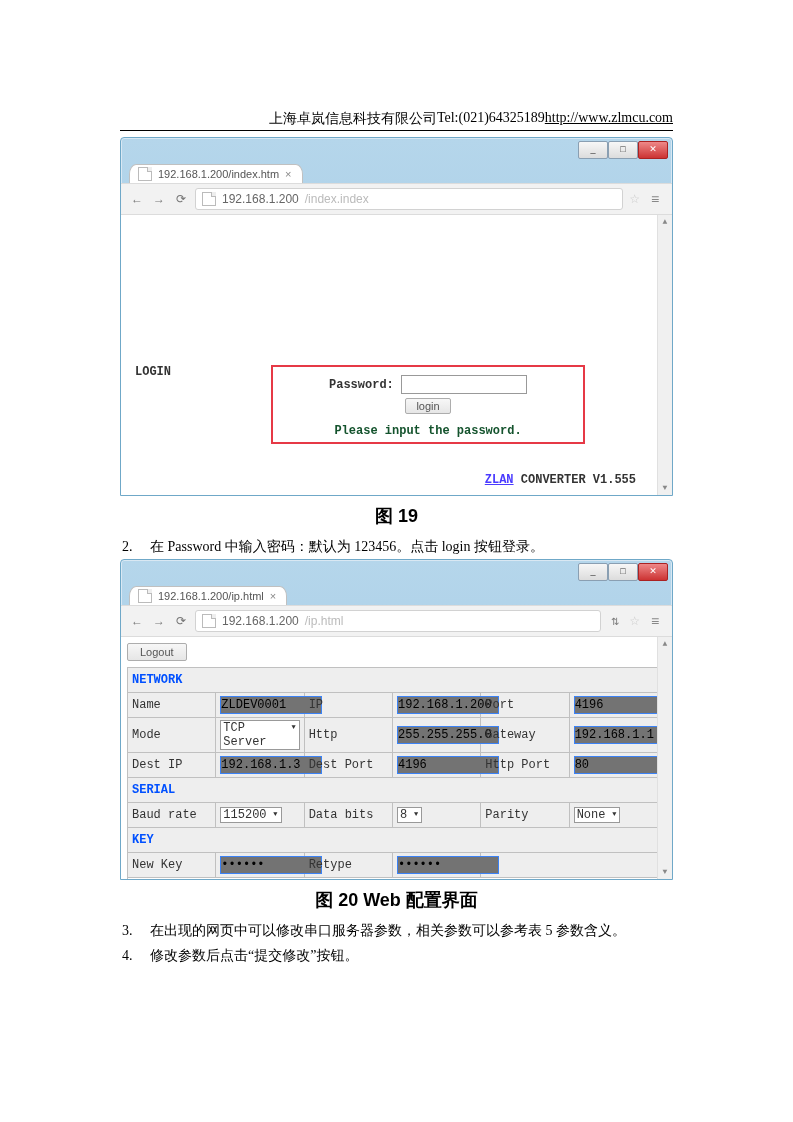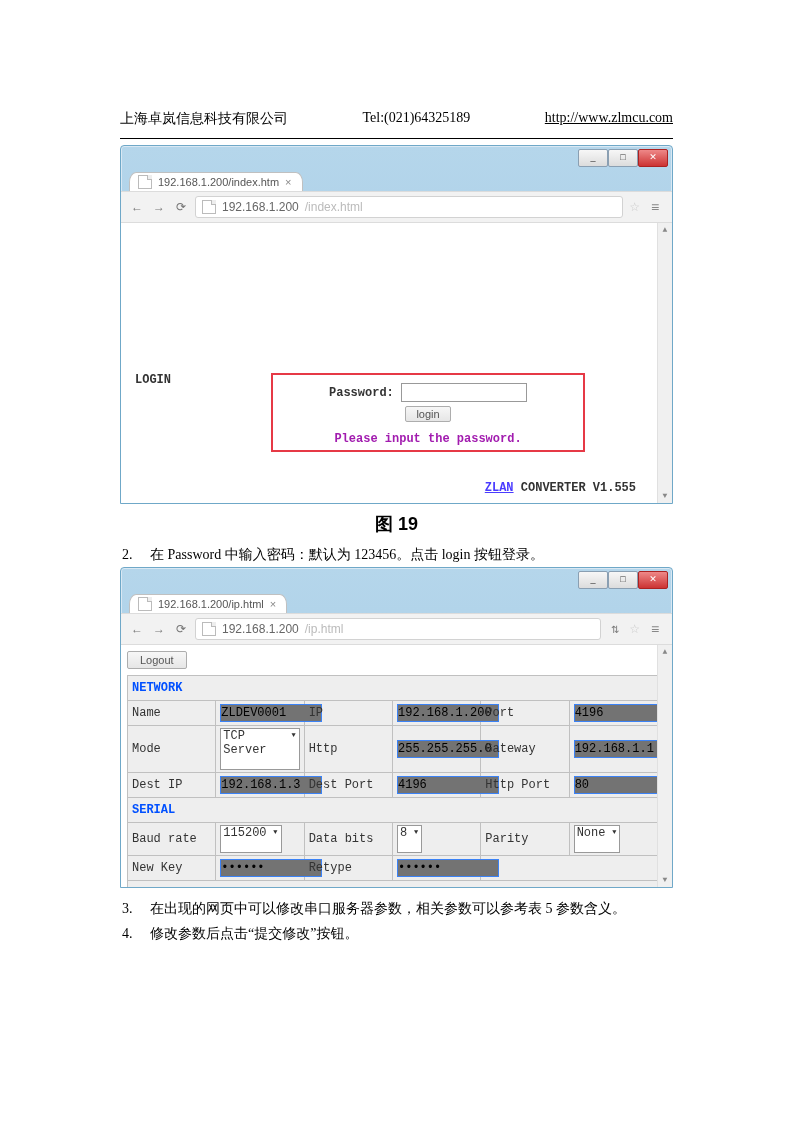--- a/index.html
+++ b/index.html
@@ -1,17 +1,17 @@
 <!DOCTYPE html>
 <html><head>
 <meta charset="utf-8">
 <style>
   body { margin:0; background:#fff; font-family:"SimSun","Songti SC",serif; font-size:14px; color:#000; }
   .page { width:793px; height:1122px; position:relative; margin:0 auto; box-sizing:border-box; padding:110px 120px 0 120px; }
-  .header-line { display:flex; justify-content:space-between; border-bottom:1px solid #000; font-size:14px; padding-bottom:10px; margin-bottom:6px; }
+  .header-line { display:flex; justify-content:flex-end; border-bottom:1px solid #000; font-size:14px; padding-bottom:2px; margin-bottom:6px; }
   .header-line a { color:#000; text-decoration:underline; }
 
   
   .browser { border:1px solid #6fa8c8; border-radius:4px 4px 0 0; background:linear-gradient(#b5d6eb,#9fc7e3); box-shadow:0 0 0 1px #d9e8f3 inset; font-family:Arial,Helvetica,sans-serif; font-size:12px; color:#333; margin-bottom:8px; overflow:hidden; }
   .win-buttons { display:flex; justify-content:flex-end; gap:0; padding:3px 4px 0 4px; }
   .win-btn { width:28px; height:16px; background:linear-gradient(#f7f7f7,#dcdcdc); border:1px solid #8a9fb2; border-radius:2px; font-size:9px; text-align:center; line-height:14px; }
   .win-btn.red { background:linear-gradient(#e88,#c33); color:#fff; border-color:#a22; }
   .tab-row { display:flex; align-items:flex-end; padding:2px 8px 0 8px; height:22px; }
   .tab { background:#fff; border:1px solid #c0c0c0; border-bottom:none; padding:2px 10px 2px 8px; border-radius:7px 7px 0 0 / 10px 10px 0 0; display:flex; align-items:center; gap:6px; font-size:11px; color:#555; box-shadow:0 -1px 0 #fff inset; position:relative; }
   .tab-close { color:#888; font-size:11px; }
@@ -26,34 +26,34 @@
   .scroll-arrow { position:absolute; left:0; right:0; height:14px; text-align:center; font-size:8px; color:#888; line-height:14px; }
   .scroll-arrow.top { top:0; }
   .scroll-arrow.bot { bottom:0; }
 
   
   .login-body { height:280px; font-family:"Courier New",monospace; font-weight:bold; font-size:12px; padding-right:14px; position:relative; }
   .login-label { position:absolute; left:14px; top:150px; }
   .login-box { position:absolute; left:150px; top:150px; width:310px; border:2px solid #e63946; padding:8px 0 4px 0; text-align:center; }
   .login-box input.pwd { border:1px solid #999; width:120px; height:15px; vertical-align:middle; }
   .login-btn { font-family:Arial; font-weight:normal; font-size:11px; padding:1px 10px; margin-top:4px; background:linear-gradient(#f7f7f7,#e6e6e6); border:1px solid #adadad; border-radius:2px; display:inline-block; color:#555; }
-  .login-msg { color:#a21caf; margin-top:10px; font-weight:bold; }
+  .login-msg { color:#14532d; margin-top:10px; font-weight:bold; }
   .login-foot { position:absolute; right:36px; bottom:8px; font-family:"Courier New",monospace; font-size:12px; }
   .login-foot a { color:#4a3bff; text-decoration:underline; }
 
   
   .cfg-body { height:230px; padding:6px 14px 6px 6px; font-family:"SimSun","Courier New",monospace; font-size:12px; position:relative; }
   .logout-btn { display:inline-block; padding:2px 12px; background:linear-gradient(#f7f7f7,#e6e6e6); border:1px solid #adadad; border-radius:2px; font-family:Arial; font-size:11px; color:#555; }
   .cfg-table { width:100%; border-collapse:collapse; margin-top:6px; table-layout:fixed; }
   .cfg-table td { border:1px solid #c0c0c0; padding:2px 4px; height:20px; background:#eeeeee; }
   .cfg-table td.section { color:#0050ff; font-weight:bold; background:#eeeeee; }
   .cfg-table td.lbl { width:58px; }
   .cfg-table td.valcell { width:110px; }
   .cfg-table input[type=text],.cfg-table input[type=password] { width:100px; border:1px solid #3b82f6; background:#737373; font-family:inherit; font-size:12px; padding:1px 0; }
-  .cfg-select { border:1px solid #999; background:#fff; font-family:inherit; font-size:12px; padding:0 14px 12px 2px; display:inline-block; position:relative; }
+  .cfg-select { border:1px solid #999; background:#fff; font-family:inherit; font-size:12px; padding:0 14px 0 2px; display:inline-block; position:relative; }
   .cfg-select::after { content:"▼"; font-size:7px; color:#333; position:absolute; right:3px; top:2px; }
   .submit-row { text-align:center; padding:4px 0; }
 
   .caption { text-align:center; font-family:"SimHei","Heiti SC","Microsoft YaHei",sans-serif; font-size:18px; font-weight:bold; margin:2px 0 6px 0; }
   .body-text { font-size:14px; line-height:1.8; }
   .list { padding:0; margin:0; }
   .li { display:flex; }
   .li .num { width:28px; flex-shrink:0; text-align:left; padding-left:2px; }
   .li .txt { flex:1; }
   .page-icon { width:12px; height:12px; display:inline-block; background:#fff; border:1px solid #bbb; position:relative; vertical-align:-2px; }
@@ -83,21 +83,21 @@
         <span class="tab-close">×</span>
       </div>
     </div>
     <div class="addr-bar">
       <span class="nav-ico">←</span>
       <span class="nav-ico">→</span>
       <span class="nav-ico">⟳</span>
       <div class="addr-input">
         <span class="page-icon"></span>
         <span>192.168.1.200</span>
-          <span class="faded">/index.html</span>
+          <span class="faded">/index.index</span>
       </div>
       <span class="star">☆</span>
       <span class="menu-ico">≡</span>
     </div>
     <div class="content-area login-body">
       <div class="scroll-track">
         <div class="scroll-arrow top">▲</div>
         <div class="scroll-arrow bot">▼</div>
       </div>
       <div class="login-label">LOGIN</div>
@@ -189,38 +189,39 @@
             </tr>
         <tr>
           <td class="lbl">Baud rate</td>
           <td class="valcell"><span class="cfg-select">115200</span></td>
           <td class="lbl">Data bits</td>
           <td class="valcell"><span class="cfg-select">8</span></td>
           <td class="lbl">Parity</td>
           <td class="valcell"><span class="cfg-select">None</span></td>
         </tr>
         <tr>
+              <td class="section" colspan="6">KEY</td>
+            </tr>
+        <tr>
           <td class="lbl">New Key</td>
           <td class="valcell"><input type="text" value="••••••" style=""></td>
           <td class="lbl">Retype</td>
           <td class="valcell"><input type="text" value="••••••" style=""></td>
           <td colspan="2"></td>
         </tr>
         <tr>
-              <td class="section" colspan="6">KEY</td>
-            </tr>
-        <tr>
               <td colspan="6" class="submit-row" style="background:#fff;">
           
         </td>
             </tr>
       </tbody>
         </table>
     </div>
   </div>
+  <div class="caption">图 20 Web 配置界面</div>
 
   <div class="body-text list">
     <div class="li">
       <span class="num">3.</span>
       <span class="txt">在出现的网页中可以修改串口服务器参数，相关参数可以参考表 5 参数含义。</span>
     </div>
     <div class="li">
       <span class="num">4.</span>
       <span class="txt">修改参数后点击“提交修改”按钮。</span>
     </div>

